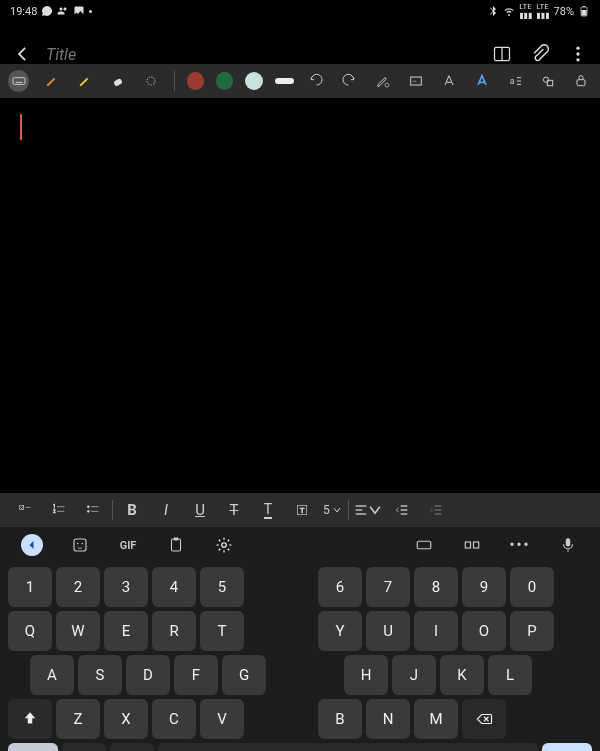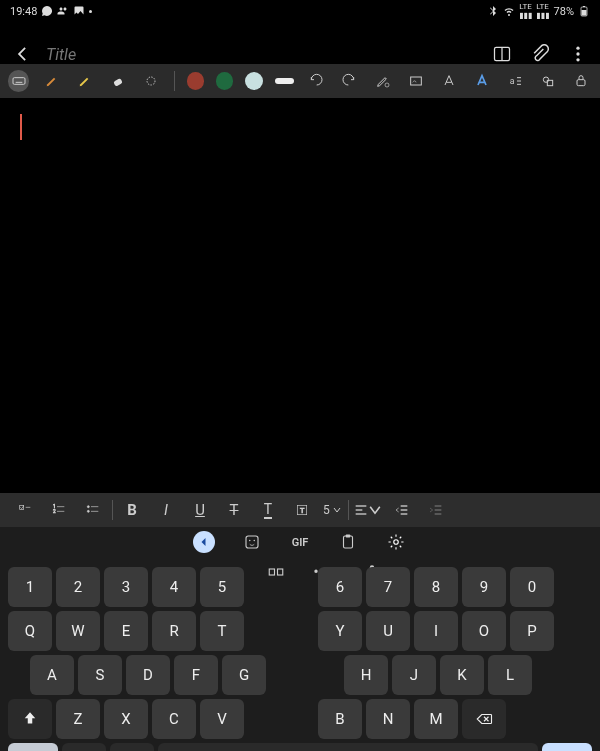--- a/index.html
+++ b/index.html
@@ -30,21 +30,21 @@
   .cursor { position: absolute; left: 20px; top: 16px; width: 2px; height: 26px; background: #e05a4a; }
 
   
   .format-bar { height: 34px; background: #2d2d2d; display: flex; align-items: center; padding: 0 8px; gap: 0; }
   .format-bar .fbtn { flex: 0 0 auto; width: 34px; height: 26px; display: flex; align-items: center; justify-content: center; color: #ccc; }
   .format-bar .fbtn svg { width: 16px; height: 16px; fill: #ccc; stroke: #ccc; }
   .format-bar .vsep { width: 1px; height: 20px; background: #555; margin: 0 2px; }
   .format-bar .size { display: flex; align-items: center; gap: 2px; font-size: 12px; color: #ccc; padding: 0 4px; }
 
   
-  .kb-strip { height: 36px; background: #1d1d1d; display: flex; align-items: center; padding: 0 8px; gap: 0; justify-content: space-between; flex-direction: column; }
+  .kb-strip { height: 36px; background: #1d1d1d; display: flex; align-items: center; padding: 0 8px; gap: 0; justify-content: space-between; }
   .kb-strip .strip-left, .kb-strip .strip-right { display: flex; align-items: center; gap: 0; }
   .kb-strip .sbtn { width: 48px; height: 30px; display: flex; align-items: center; justify-content: center; color: #ccc; font-size: 11px; font-weight: 600; }
   .kb-strip .sbtn svg { width: 18px; height: 18px; fill: #ccc; }
   .kb-strip .back-circle { width: 22px; height: 22px; border-radius: 11px; background: #c9e0ff; display: flex; align-items: center; justify-content: center; }
   .kb-strip .back-circle svg { fill: #1a4a9e; width: 12px; height: 12px; }
   .kb-strip .sbtn.ellipsis { letter-spacing: 2px; font-size: 14px; }
 
   
   .keyboard { background: #1d1d1d; padding: 4px 8px 6px 8px; }
   .kb-row { display: flex; gap: 4px; height: 40px; margin-bottom: 4px; }

